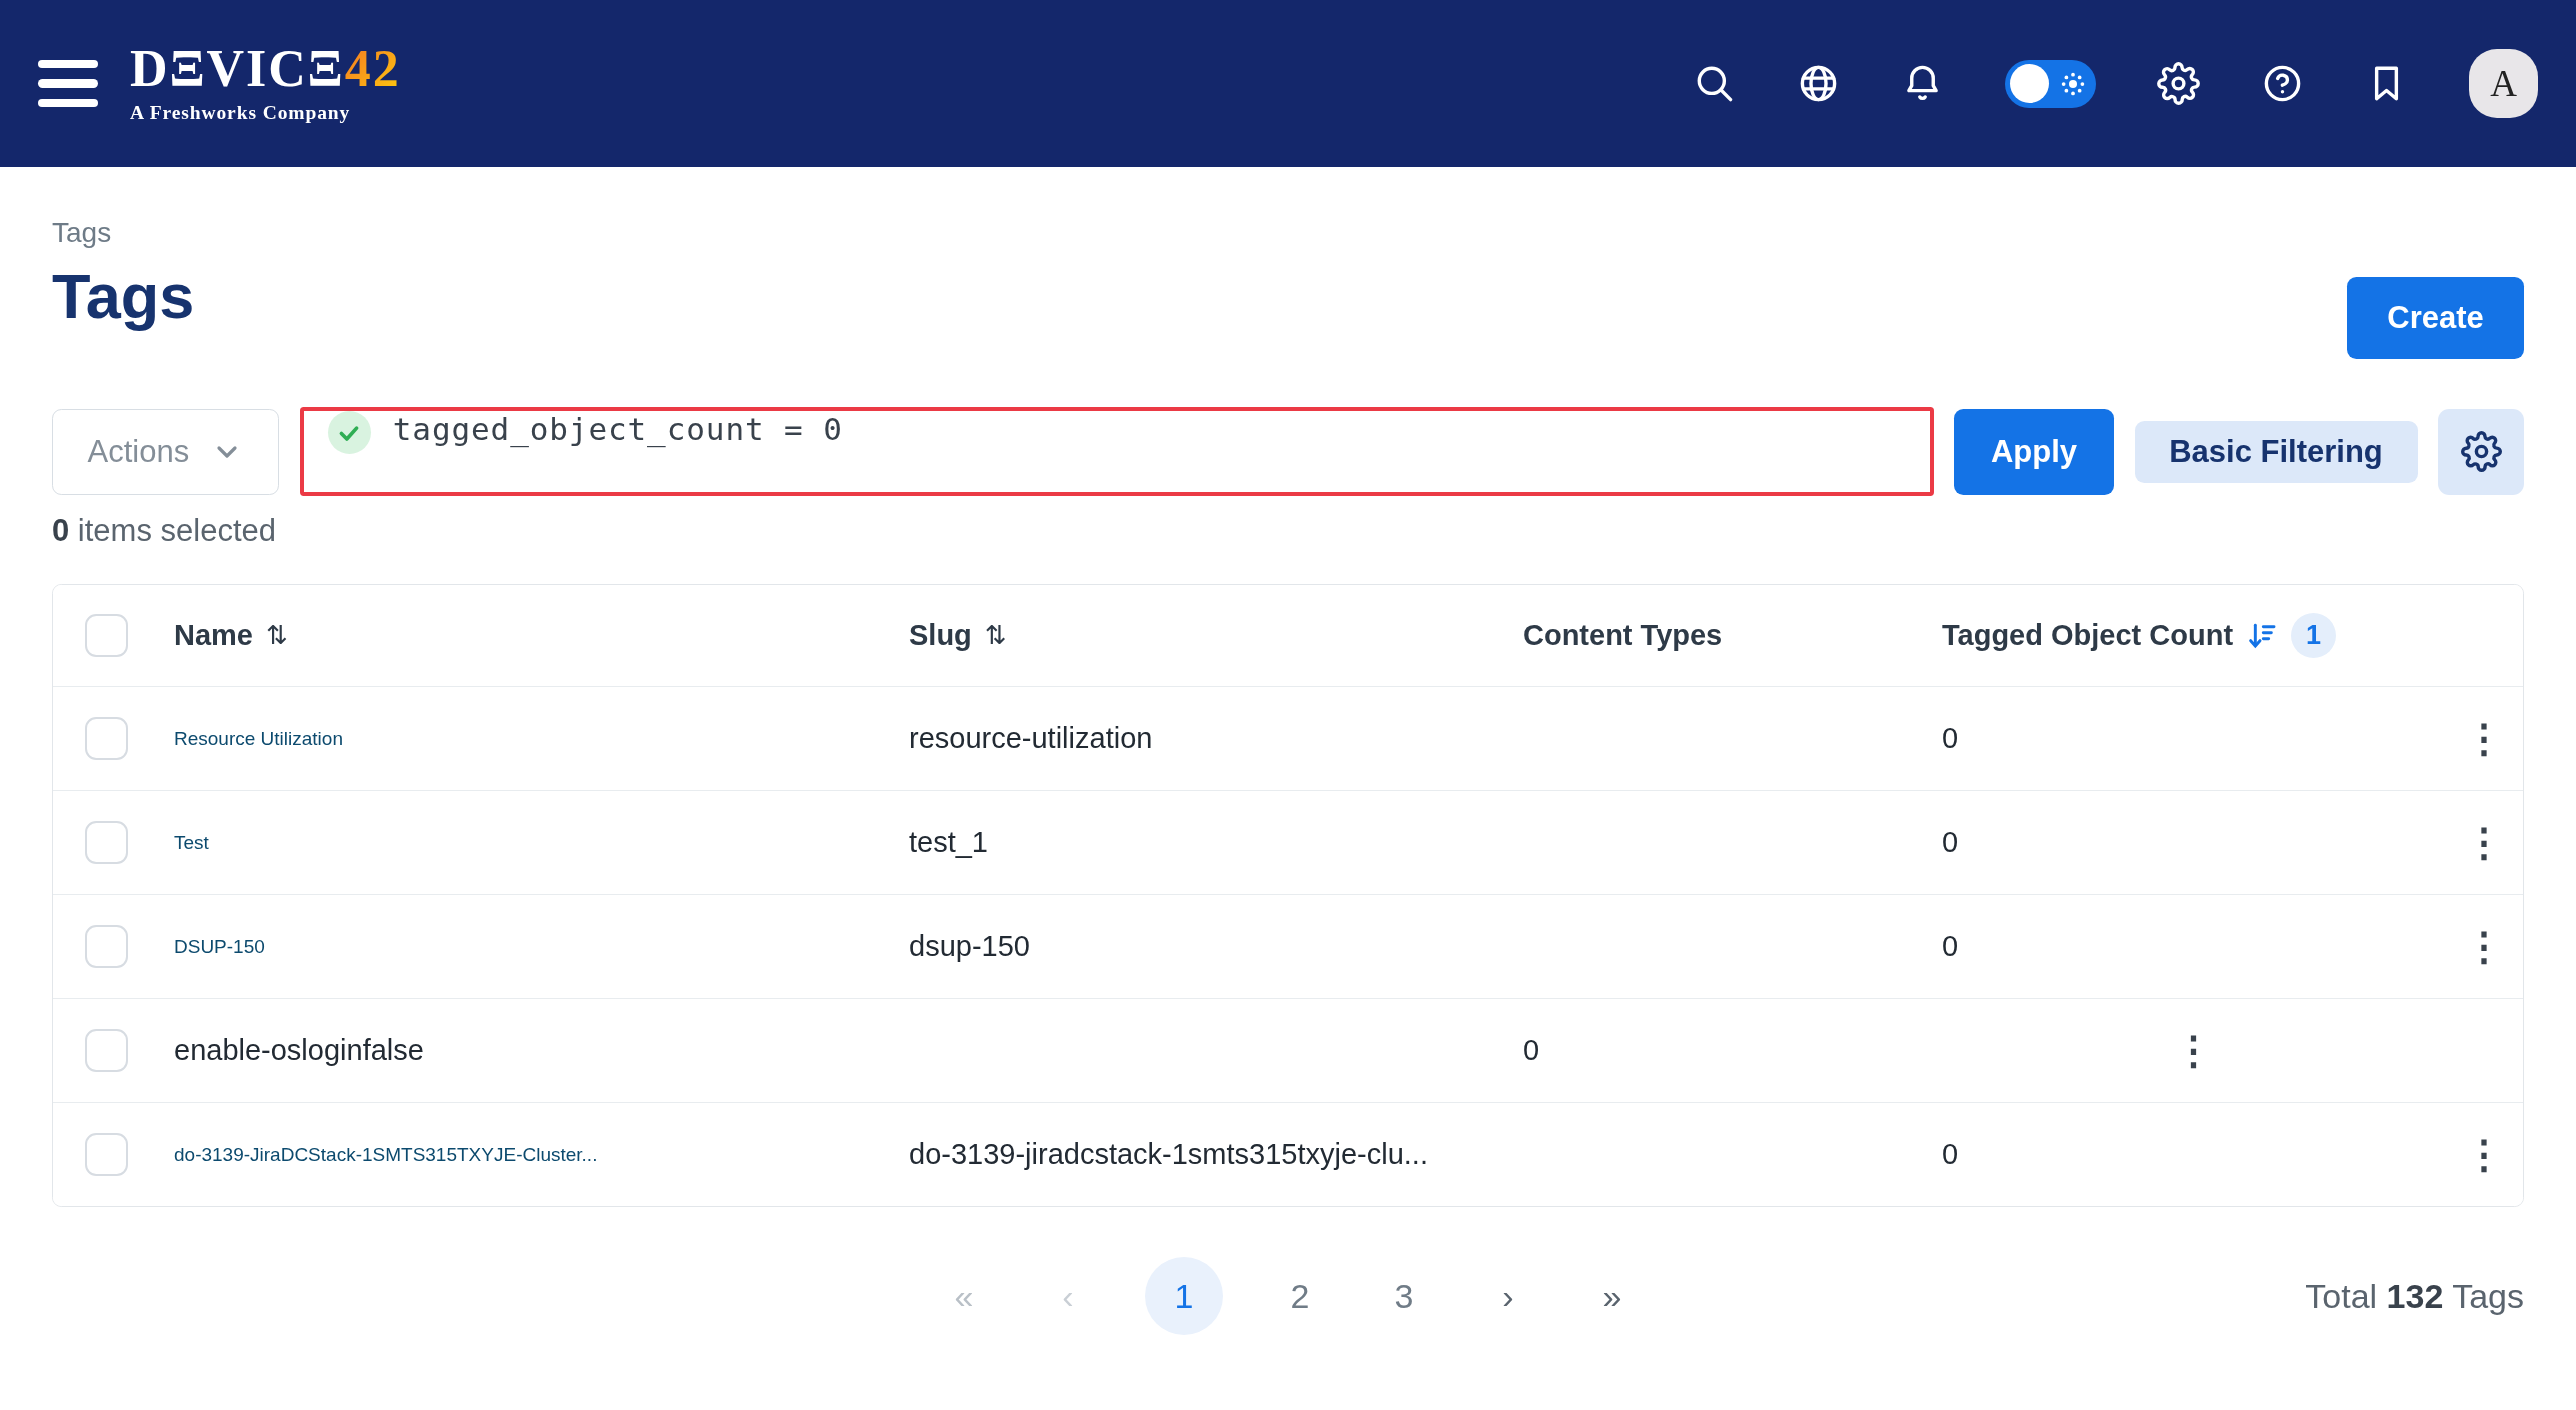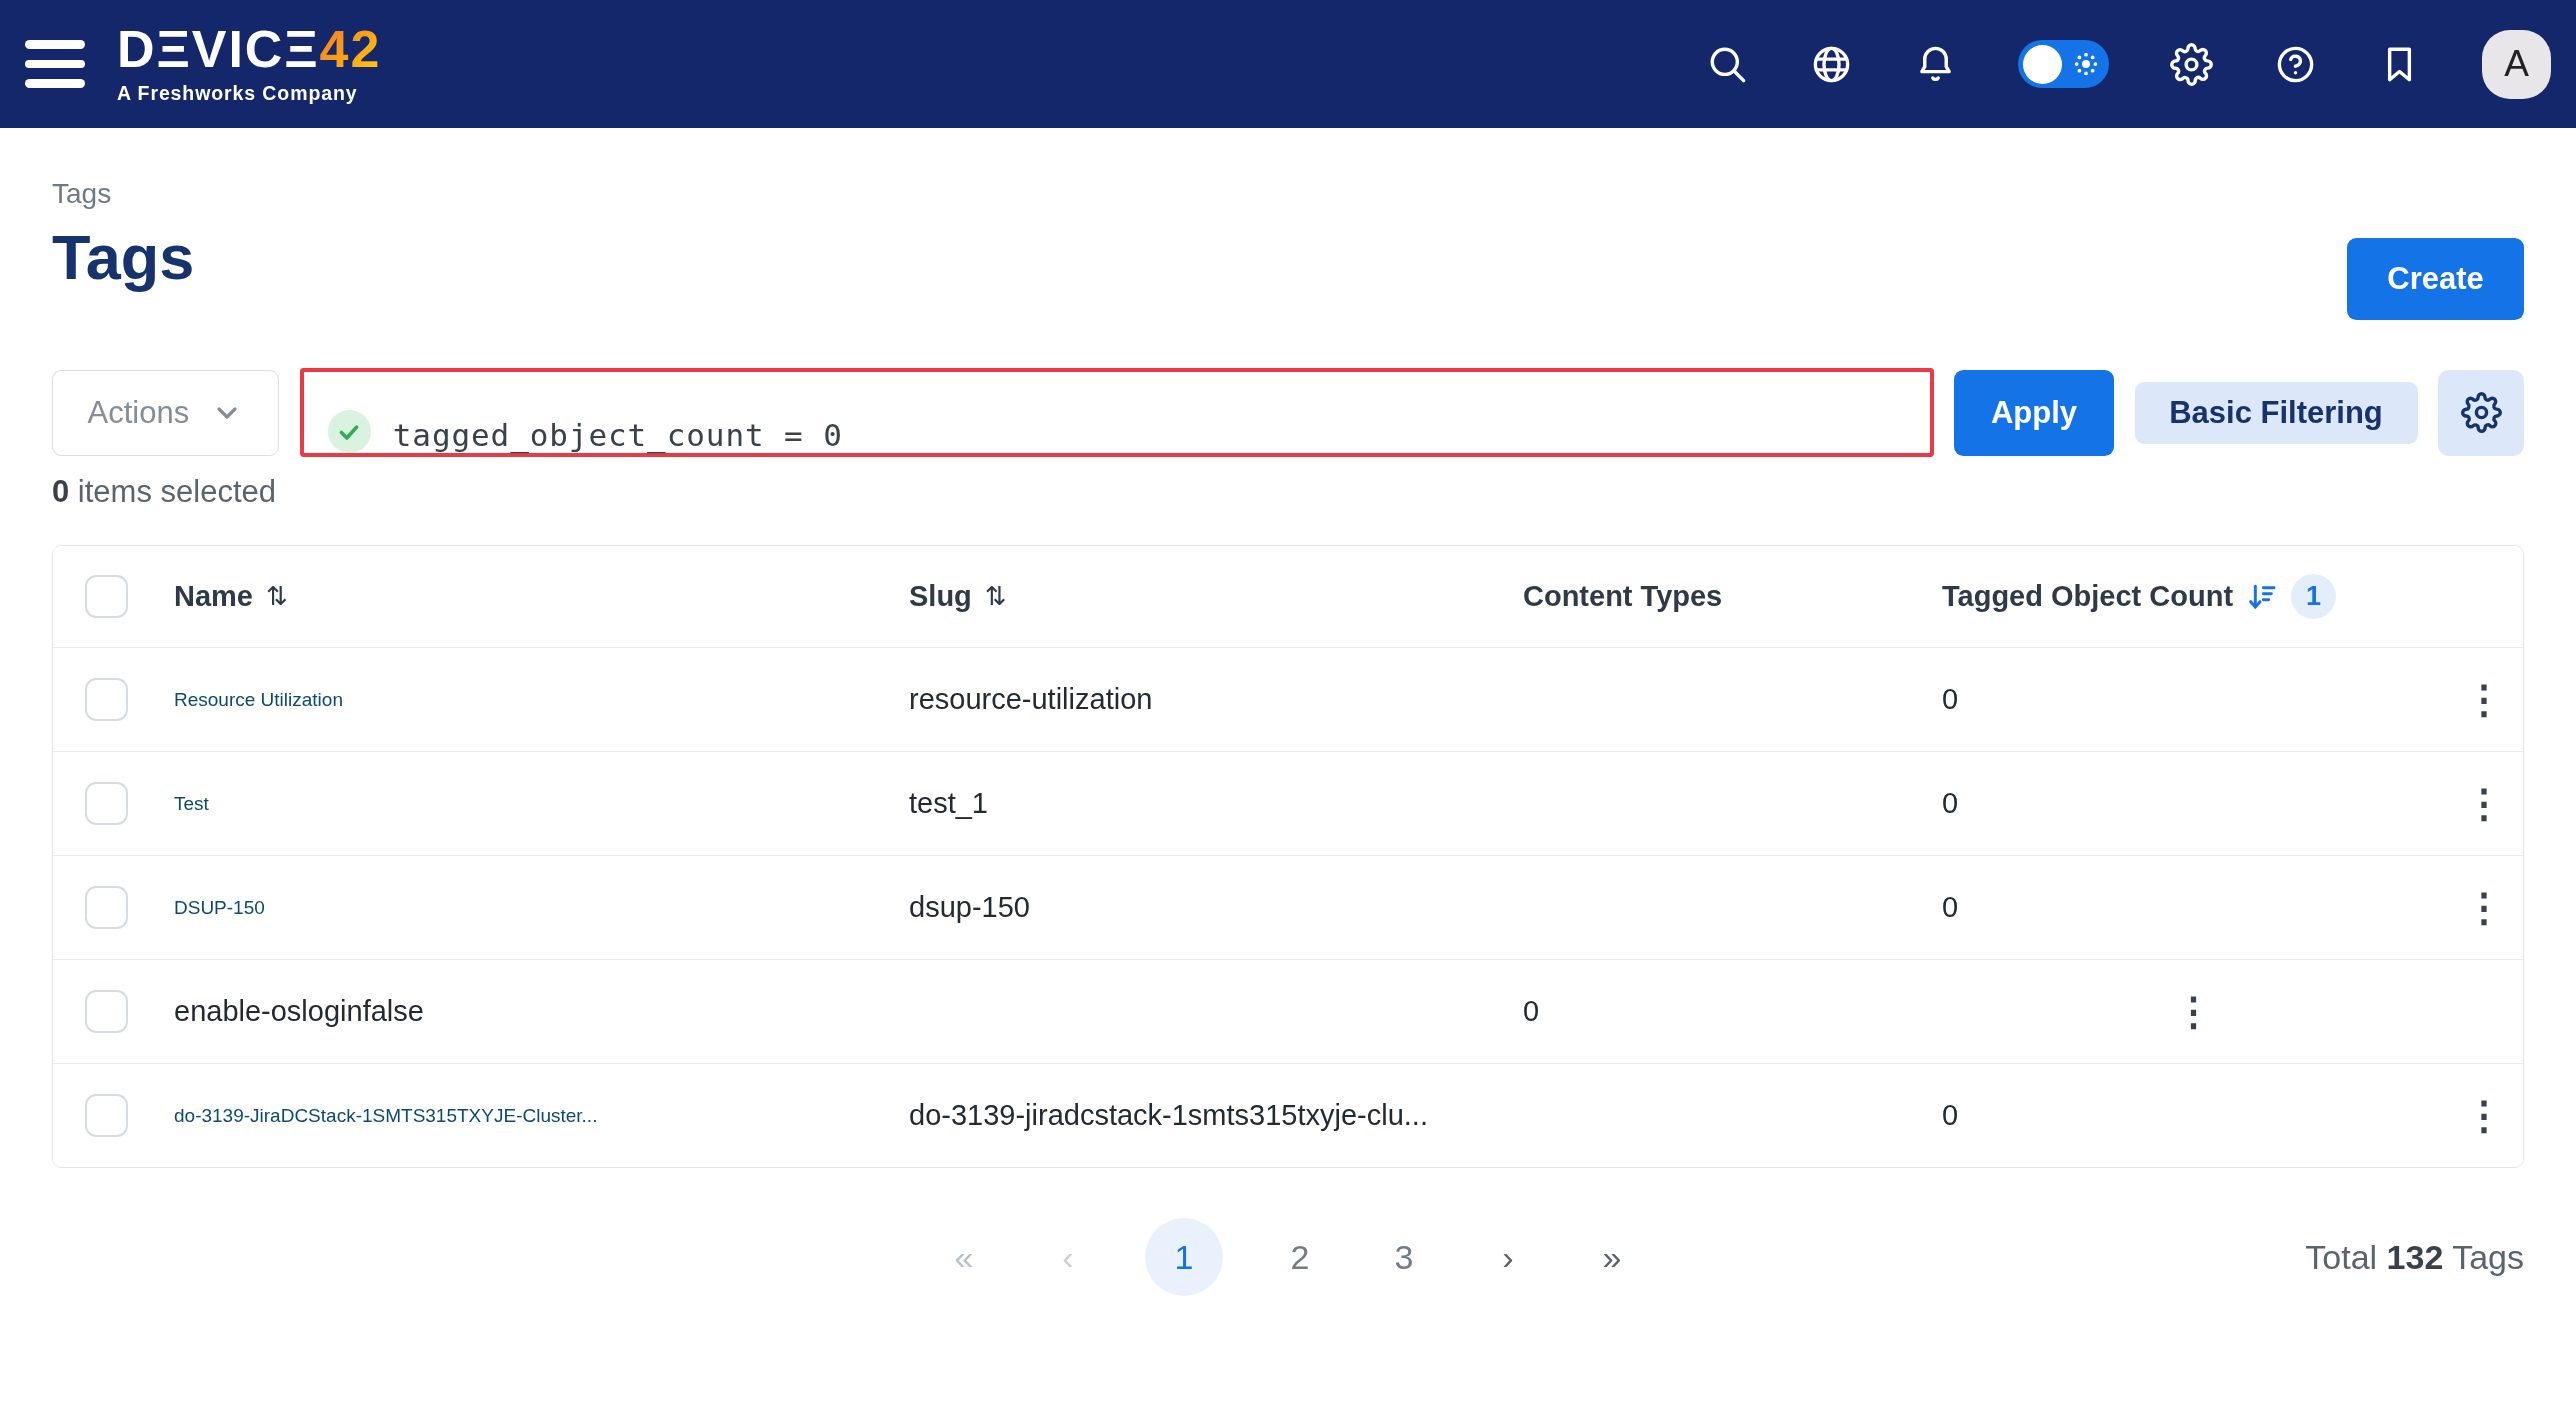--- a/index.html
+++ b/index.html
@@ -1,19 +1,19 @@
 <!DOCTYPE html>
 <html style="font-size:15px"><head>
 <meta charset="utf-8">
 <style>
   * { margin:0; padding:0; box-sizing:border-box; }
   html,body { width:2576px; height:1411px; background:#ffffff; font-family:"Liberation Sans", sans-serif; overflow:hidden; }
 
   
-  .navbar { height:128px; background:#14276B; display:flex; align-items:center; padding:0 25px; }
+  .navbar { height:167px; background:#14276B; display:flex; align-items:center; padding:0 38px;font-family:Liberation Serif, serif; }
   .hamburger { width:60px; display:flex; flex-direction:column; gap:11.2px; cursor:pointer; }
   .hamburger span { display:block; height:8.4px; border-radius:4.7px; background:#fff; }
   .logo { margin-left:32px; display:flex; flex-direction:column; }
   .brand-line { font-size:52px; font-weight:bold; letter-spacing:1.9px; line-height:1; font-style:normal; }
   .brand-main { color:#ffffff; }
   .brand-accent { background:linear-gradient(135deg,#F6861F 20%,#FDC011 85%); -webkit-background-clip:text; background-clip:text; color:transparent; }
   .tagline { color:#ffffff; font-size:19.5px; font-weight:bold; letter-spacing:0.9px; margin-top:7.4px; }
   .nav-spacer { flex:1; }
   .nav-icons { display:flex; align-items:center; gap:61px; }
   .nav-icon { width:43px; height:43px; display:flex; align-items:center; justify-content:center; cursor:pointer; }
@@ -28,21 +28,21 @@
   .breadcrumb { margin-top:50px; font-size:28px; color:#6E7B87; }
   .header-row { display:flex; align-items:flex-start; justify-content:space-between; margin-top:13px; }
   .page-title { font-size:63px; font-weight:800; color:#17336E; line-height:1.1; }
   .btn { border:none; cursor:pointer; font-family:"Liberation Sans", sans-serif; }
   .btn-create { width:177px; height:82px; margin-top:15px; background:#1473E6; color:#fff; font-size:31px; font-weight:bold; border-radius:9.3px; }
 
   
   .toolbar { display:flex; align-items:center; gap:20.5px; margin-top:48px; }
   .actions-btn { width:227px; height:86px; background:#fff; border:1.9px solid #D8DEE4; border-radius:9.3px; display:flex; align-items:center; justify-content:center; gap:22.3px; font-size:31px; color:#848E98; cursor:pointer; }
   .actions-btn svg { width:32px; height:32px; stroke:#848E98; stroke-width:2.4; fill:none; stroke-linecap:round; stroke-linejoin:round; }
-  .filter-box { flex:1; height:89px; background:#fff; border:4.7px solid #EB3A45; border-radius:3.7px; display:flex; align-items:flex-end; padding:0 24px; gap:22.3px; cursor:text; }
+  .filter-box { flex:1; height:89px; background:#fff; border:4.7px solid #EB3A45; border-radius:3.7px; display:flex; align-items:flex-start; padding:0 24px; gap:22.3px; cursor:text; }
   .check-badge { width:43px; height:43px; border-radius:50%; background:#D9F3E0; display:flex; align-items:center; justify-content:center; flex:0 0 auto; }
   .check-badge svg { width:26px; height:26px; stroke:#2FAE54; stroke-width:3.4; fill:none; stroke-linecap:round; stroke-linejoin:round; }
   .filter-text { font-family:"DejaVu Sans Mono", monospace; font-size:31px; color:#39424C; letter-spacing:0.9px; white-space:nowrap; }
   .btn-apply { width:160px; height:86px; background:#1473E6; color:#fff; font-size:31px; font-weight:bold; border-radius:9.3px; }
   .btn-basic { width:283px; height:62px; background:#DCE8F9; color:#17336E; font-size:31px; font-weight:bold; border-radius:9.3px; }
   .btn-gear { width:86px; height:86px; background:#DCE8F9; border-radius:11.2px; display:flex; align-items:center; justify-content:center; }
   .btn-gear svg { width:41px; height:41px; stroke:#17336E; stroke-width:2; fill:none; stroke-linecap:round; stroke-linejoin:round; }
 
   .selection-bar { margin-top:17px; font-size:31px; color:#5A646E; }
   .selection-bar b { color:#39424C; }

